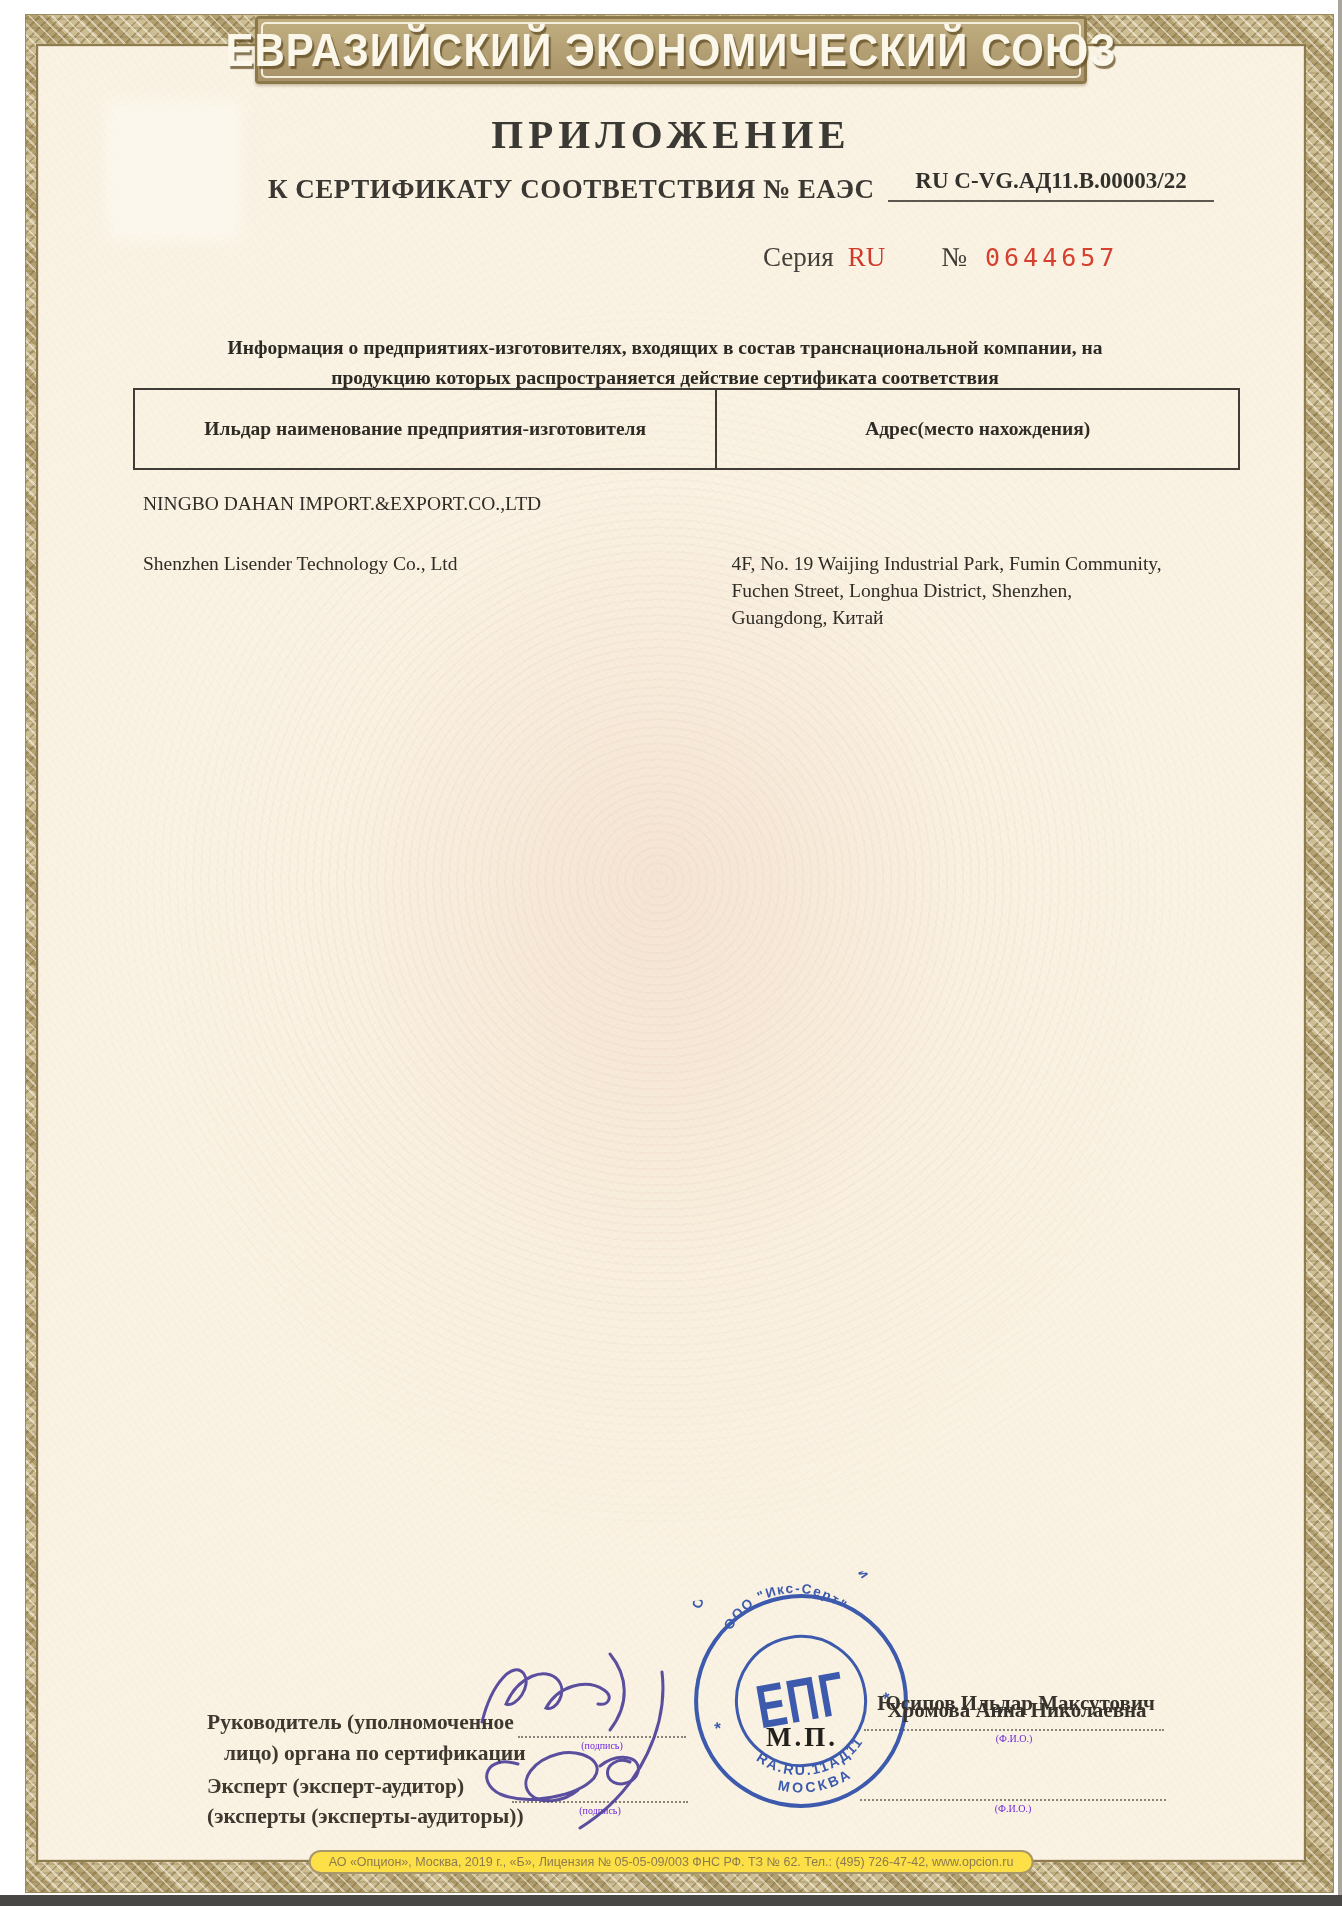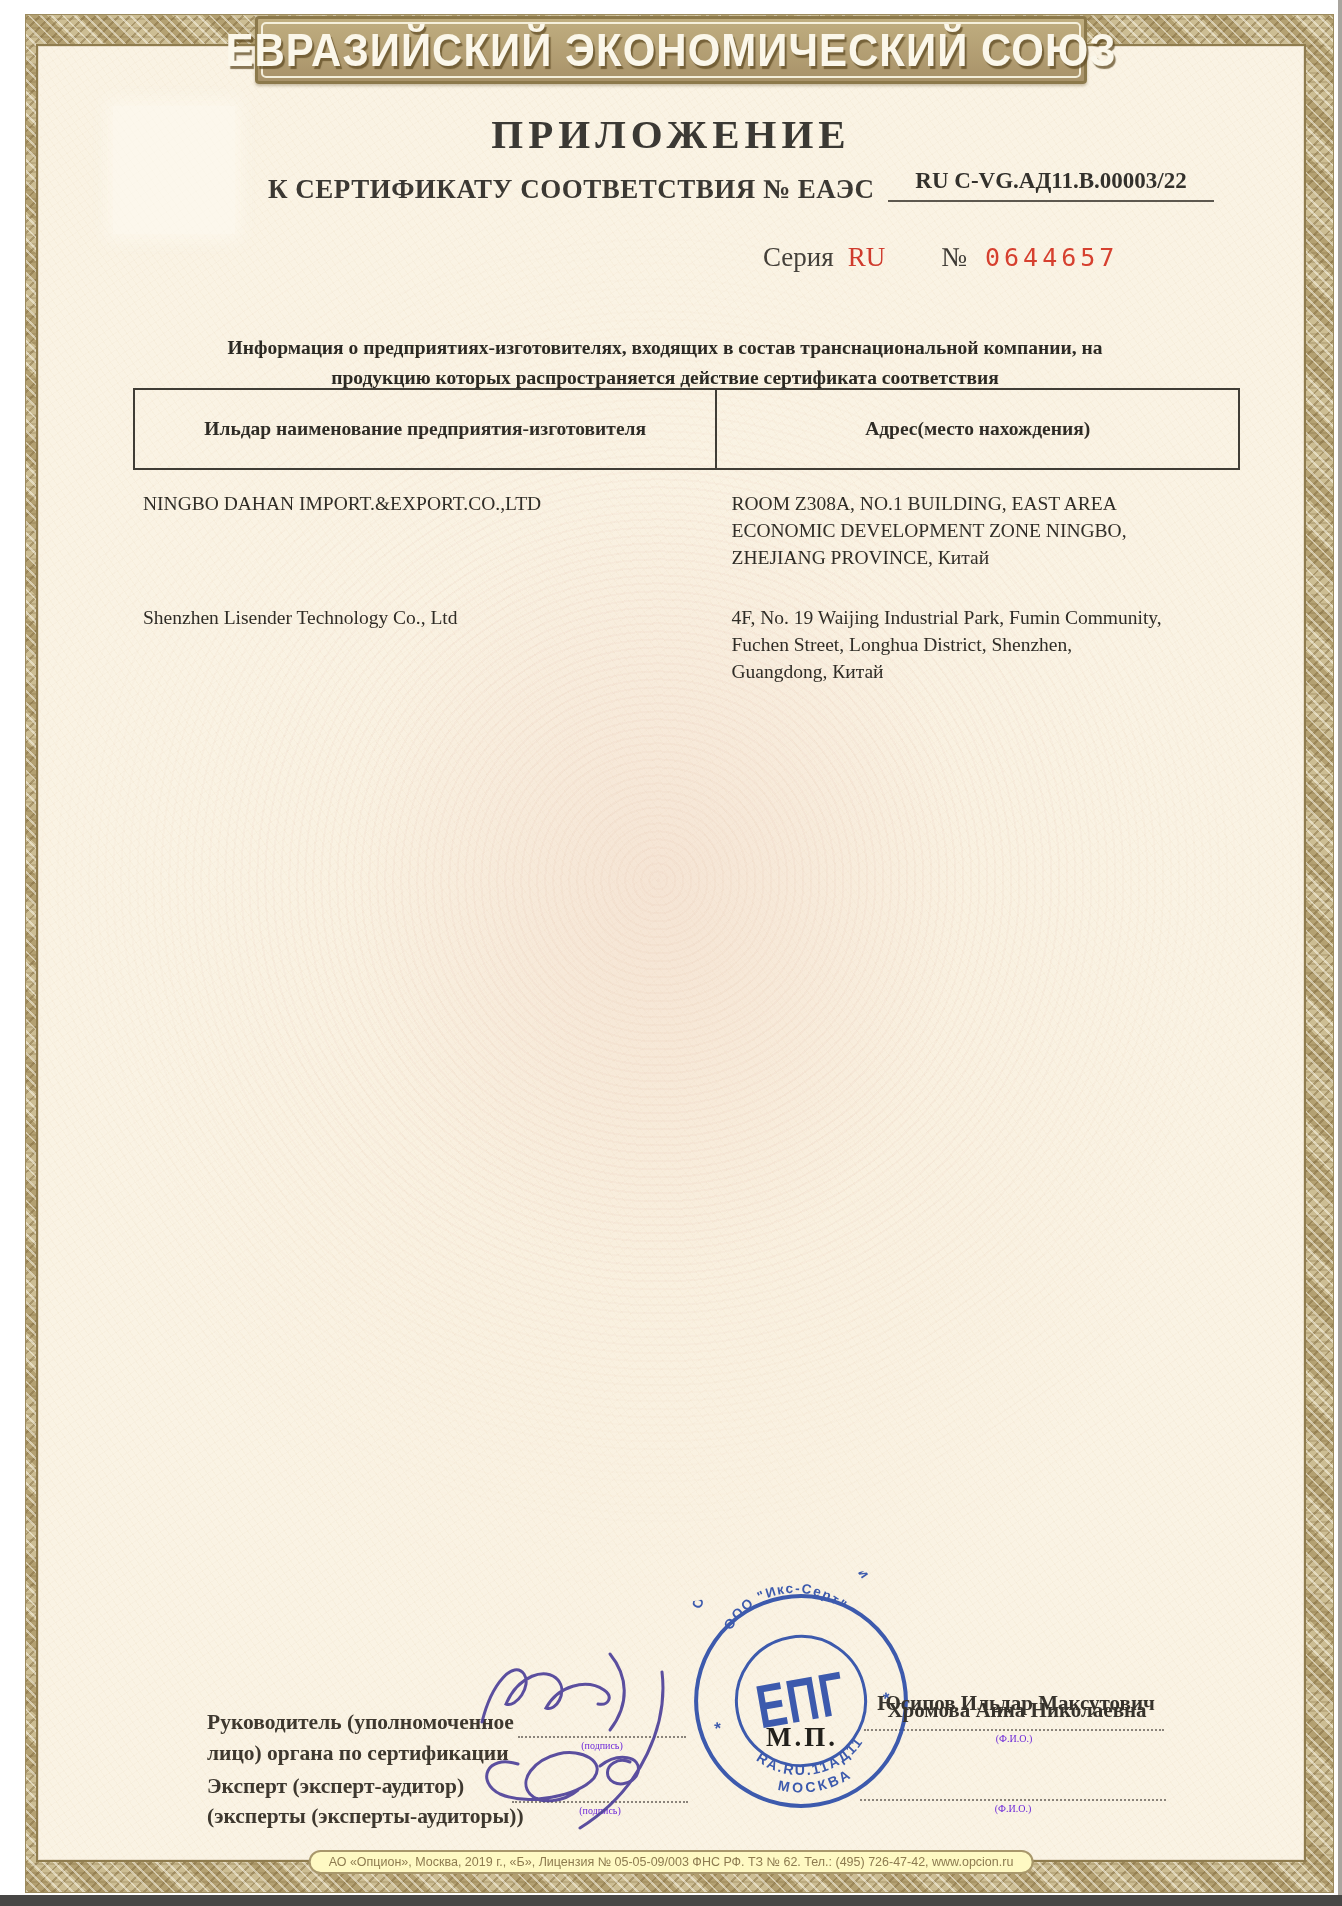--- a/index.html
+++ b/index.html
@@ -101,21 +101,21 @@
   .mfr-head .hc1 { width:52.8%; border-right:2px solid #403d36; }
   .mfr-head .hc2 { flex:1; }
   .trow { display:flex; font-size:19.5px; line-height:1.38; }
   .trow .c1 { width:52.8%; padding:0 24px 0 10px; }
   .trow .c2 { width:455px; padding-left:14px; }
   .trow1 { margin-top:21px; }
   .trow2 { margin-top:33px; }
 
   
   .sig-label { position:absolute; left:207px; z-index:3; font-size:21.5px; font-weight:700; color:#3e382f; white-space:nowrap; }
-  .lbl-head1 { top:1710px; } .lbl-head2 { top:1741px; }
+  .lbl-head1 { top:1710px; } .lbl-head2 { top:1741px;margin-left:17px; }
   .lbl-exp1  { top:1774px; } .lbl-exp2  { top:1804px; }
 
   .sig-line { position:absolute; border-top:2px dotted #8a837a; z-index:3; }
   .sig-line1 { left:518px; top:1736px; width:168px; }
   .sig-line2 { left:512px; top:1801px; width:176px; }
   .sig-caption { position:absolute; z-index:3; font-size:10px; color:#6d28d9; text-align:center; }
   .cap-sign1 { left:518px; top:1740px; width:168px; }
   .cap-sign2 { left:512px; top:1805px; width:176px; }
 
   .fio-name { position:absolute; z-index:4; font-size:21px; font-weight:700; color:#37332c; text-align:center; white-space:nowrap; }
@@ -130,21 +130,21 @@
   .stamp-wrap { position:absolute; left:684px; top:1584px; width:234px; height:234px; transform:rotate(-10deg); z-index:3; opacity:.92; }
   .stamp-wrap svg { width:100%; height:100%; }
   .stamp-text { font-family:"Liberation Sans", sans-serif; font-weight:700; fill:#2d4ea9; }
   .mp-mark { position:absolute; left:766px; top:1722px; z-index:4; font-size:27px; font-weight:700; letter-spacing:3px; color:#22201b; }
 
   .handwriting { position:absolute; left:452px; top:1642px; width:268px; height:205px; z-index:4; }
 
   
   .imprint {
     position:absolute; left:50%; top:1850px; transform:translateX(-50%); z-index:6;
-    background:#fef9c3; border:2px solid #a8976b; border-radius:13px;
+    background:#fde047; border:2px solid #a8976b; border-radius:13px;
     padding:3px 18px; font-family:"Liberation Sans", sans-serif;
     font-size:12.5px; color:#8d7b50; white-space:nowrap;
   }
 </style>
 </head>
 <body>
 
 <div class="scan">
 
   <div class="cert-frame"></div>
@@ -172,21 +172,20 @@
     <div>продукцию которых распространяется действие сертификата соответствия</div>
   </div>
 
   <div class="mfr-table">
     <div class="mfr-head">
       <div class="hc hc1">Ильдар наименование предприятия-изготовителя</div>
       <div class="hc hc2">Адрес(место нахождения)</div>
     </div>
     <div class="trow trow1">
       <div class="c1">NINGBO DAHAN IMPORT.&amp;EXPORT.CO.,LTD</div>
-      <div class="c2">ROOM Z308A, NO.1 BUILDING, EAST AREA ECONOMIC DEVELOPMENT ZONE NINGBO, ZHEJIANG PROVINCE, Китай</div>
     </div>
     <div class="trow trow2">
       <div class="c1">Shenzhen Lisender Technology Co., Ltd</div>
       <div class="c2">4F, No. 19 Waijing Industrial Park, Fumin Community, Fuchen Street, Longhua District, Shenzhen, Guangdong, Китай</div>
     </div>
   </div>
 
   <div class="sig-label lbl-head1">Руководитель (уполномоченное</div>
   <div class="sig-label lbl-head2">лицо) органа по сертификации</div>
   <div class="sig-label lbl-exp1">Эксперт (эксперт-аудитор)</div>

